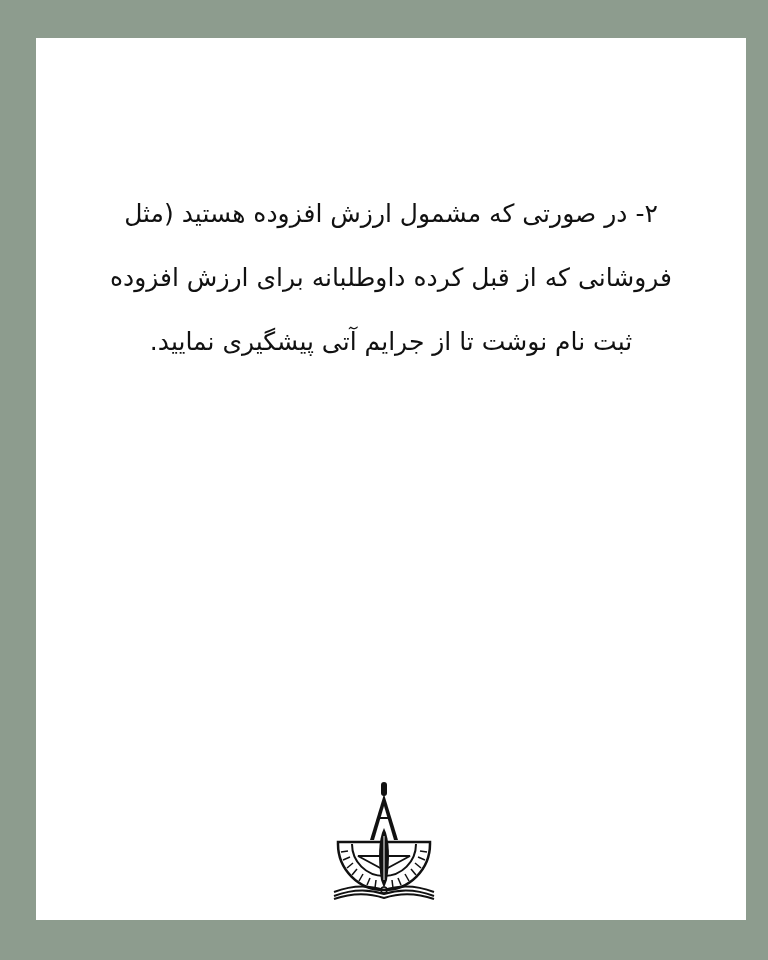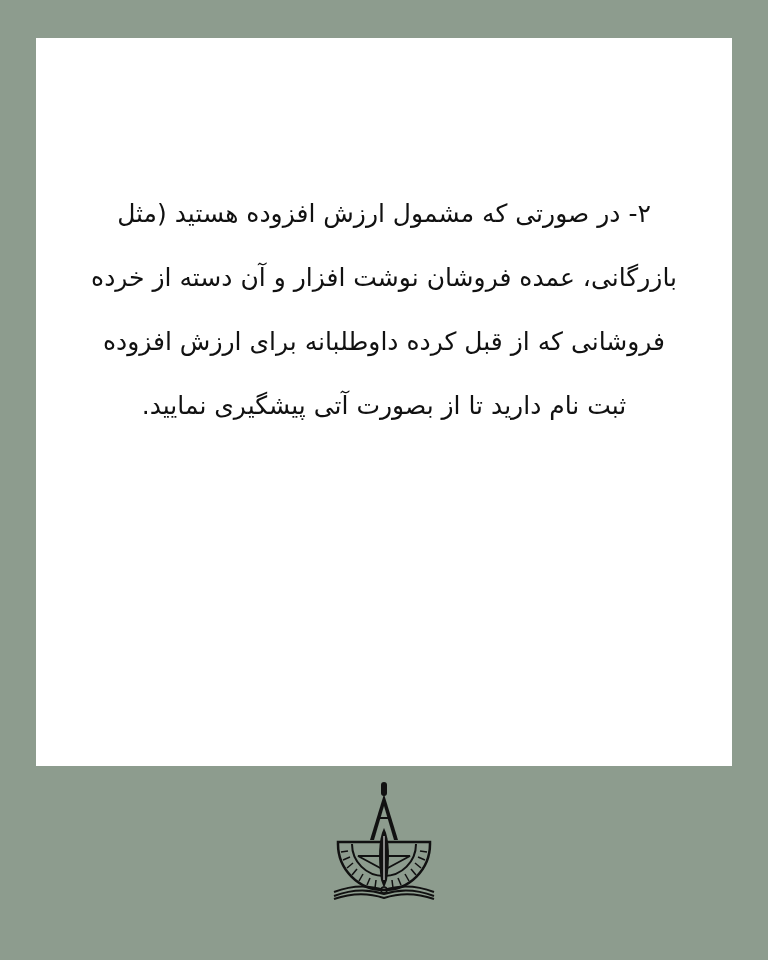--- a/index.html
+++ b/index.html
@@ -11,22 +11,23 @@
       height: 960px;
       background: #8d9c8e;
       position: relative;
       overflow: hidden;
     }
     .panel {
       position: absolute;
       left: 36px;
       top: 38px;
       width: 696px;
-      height: 728px;
+      height: 882px;
       background: #ffffff;
+      padding-left: 14px;
     }
     .text-block {
       position: absolute;
       left: 40px;
       right: 40px;
       top: 150px;
       direction: rtl;
       text-align: center;
       font-family: "DejaVu Sans", sans-serif;
       font-size: 25px;
@@ -45,23 +46,22 @@
       width: 108px;
       height: 120px;
     }
   </style>
 </head>
 <body>
 
 <div class="panel">
   <div class="text-block">
     <span class="text-line">۲- در صورتی که مشمول ارزش افزوده هستید (مثل</span>
-    <span class="text-line">بازرگانی، عمده فروشان نوشت افزار و آن دسته از خرده</span>
     <span class="text-line">فروشانی که از قبل کرده داوطلبانه برای ارزش افزوده</span>
-    <span class="text-line">ثبت نام دارید تا از بصورت آتی پیشگیری نمایید.</span>
+    <span class="text-line">ثبت نام نوشت تا از جرایم آتی پیشگیری نمایید.</span>
   </div>
 
   <div class="logo">
     <svg width="108" height="120" viewBox="0 0 108 120" xmlns="http://www.w3.org/2000/svg">
 
       <rect x="51" y="2" width="6" height="14" rx="3" fill="#111"></rect>
 
       <path d="M54 14 L40 60 L44 60 L54 26 Z" fill="#111"></path>
       <path d="M54 14 L68 60 L64 60 L54 26 Z" fill="#111"></path>
       <path d="M47 38 L61 38" stroke="#111" stroke-width="2"></path>

